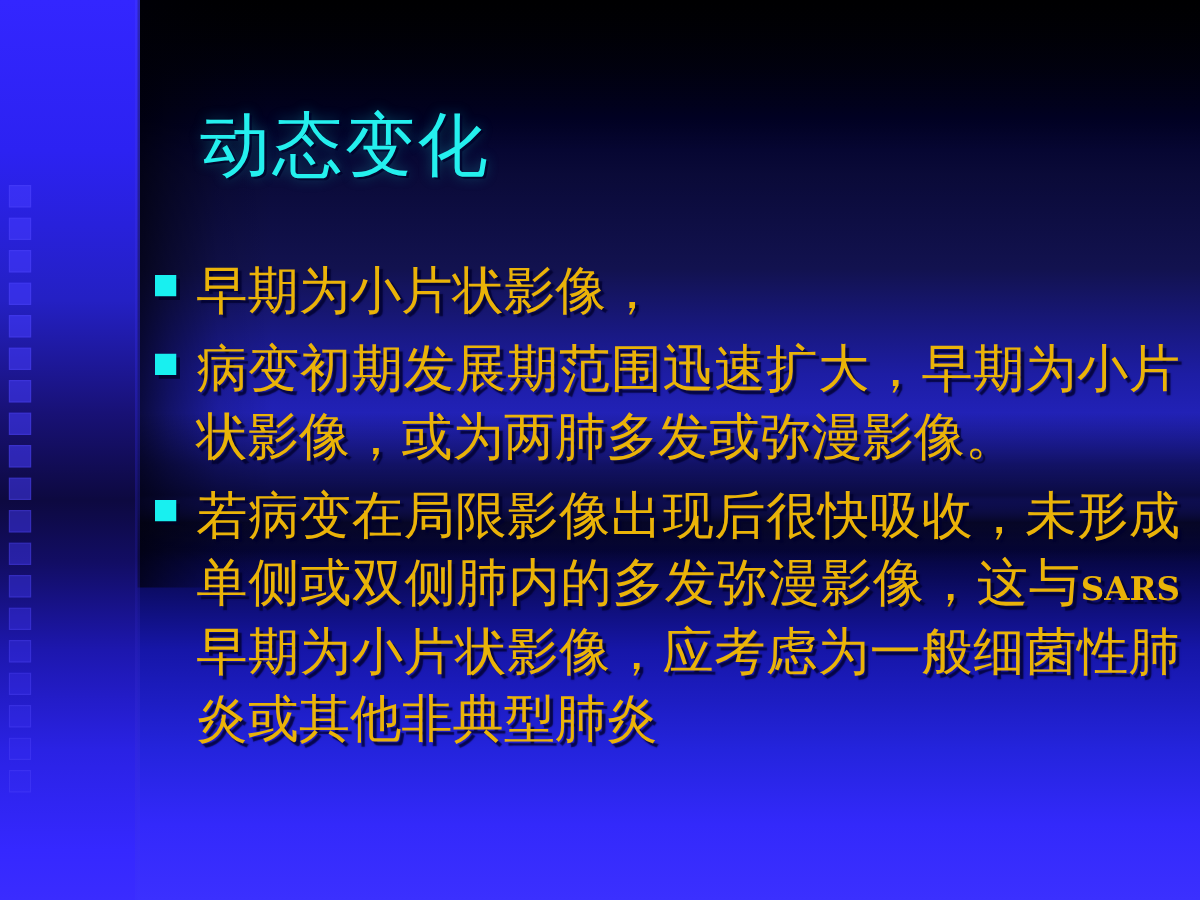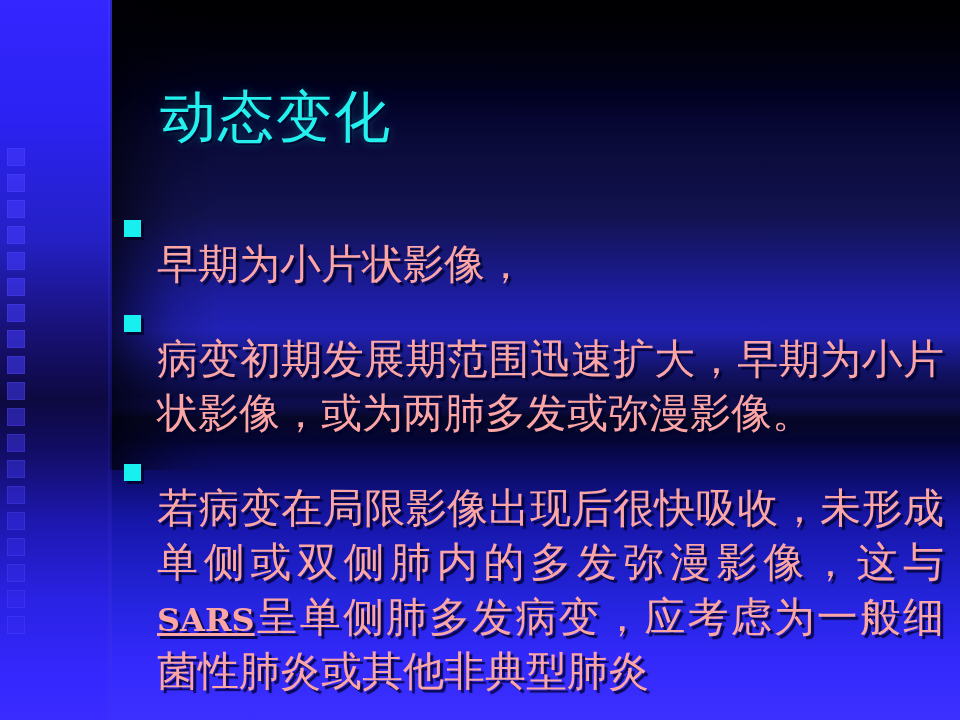--- a/index.html
+++ b/index.html
@@ -156,32 +156,30 @@
     margin-top: 15px;
     margin-right: 16px;
     background: #18f0f0;
     box-shadow: 3px 3px 0 rgba(0,0,35,0.72);
   }
   .bullet-text {
     flex: 1 1 auto;
     font-family: "DejaVu Sans", sans-serif;
     font-size: 41px;
     line-height: 1.33;
-    color: #fca5a5;
+    color: #eab308;
     text-shadow: 3px 3px 1px rgba(0,0,45,0.82);
     letter-spacing: 0px;
     text-align: justify;
     text-justify: inter-character;
-    margin-top: 32px;
   }
   .bullet-text .lat {
     font-family: "DejaVu Serif", serif;
     font-weight: bold;
-    font-size: 32px;
-    text-decoration: underline;
+    font-size: 26px;
   }
   .b1 .bullet-text { white-space: nowrap; }
 </style>
 </head>
 <body>
 
 <div id="slide">
 
   <div class="bg-base"></div>
   <div class="bg-topdark"></div>
@@ -221,17 +219,17 @@
       <span class="bullet-text">早期为小片状影像，</span>
     </div>
 
     <div class="bullet-row b2">
       <span class="bullet-marker"></span>
       <span class="bullet-text">病变初期发展期范围迅速扩大，早期为小片状影像，或为两肺多发或弥漫影像。</span>
     </div>
 
     <div class="bullet-row b3">
       <span class="bullet-marker"></span>
-      <span class="bullet-text"><span>若病变在局限影像出现后很快吸收，未形成单侧或双侧肺内的多发弥漫影像，这与</span><span class="lat">SARS</span><span>呈单侧肺多发病变，应考虑为一般细菌性肺炎或其他非典型肺炎</span></span>
+      <span class="bullet-text"><span>若病变在局限影像出现后很快吸收，未形成单侧或双侧肺内的多发弥漫影像，这与</span><span class="lat">SARS</span><span>早期为小片状影像，应考虑为一般细菌性肺炎或其他非典型肺炎</span></span>
     </div>
 
   </div>
 </div>
 
 </body></html>

